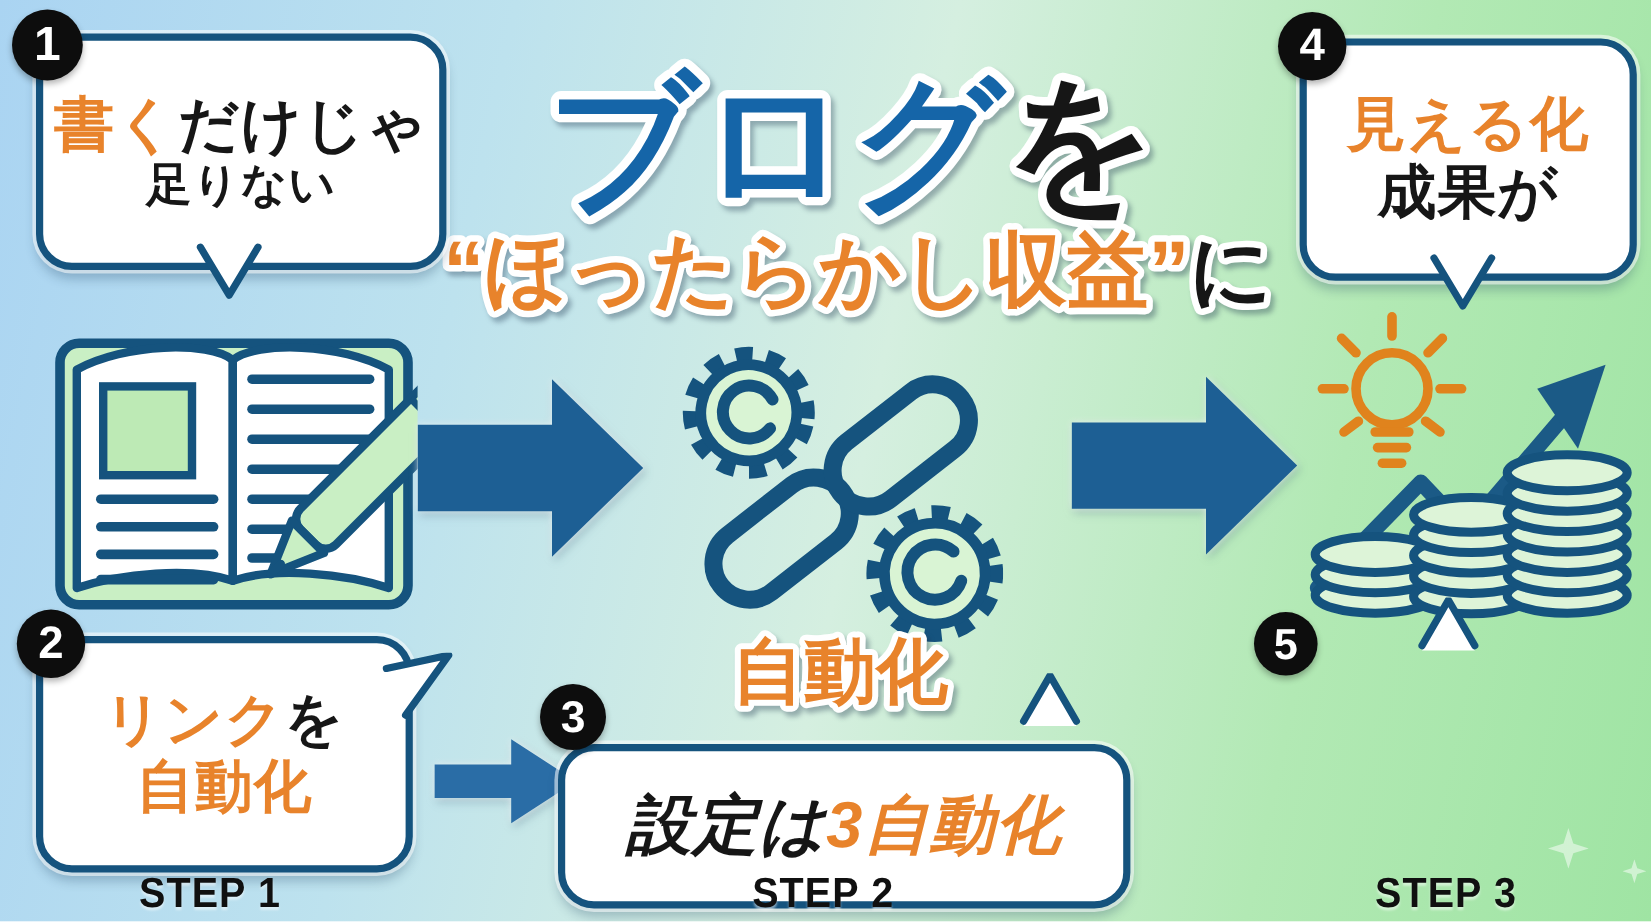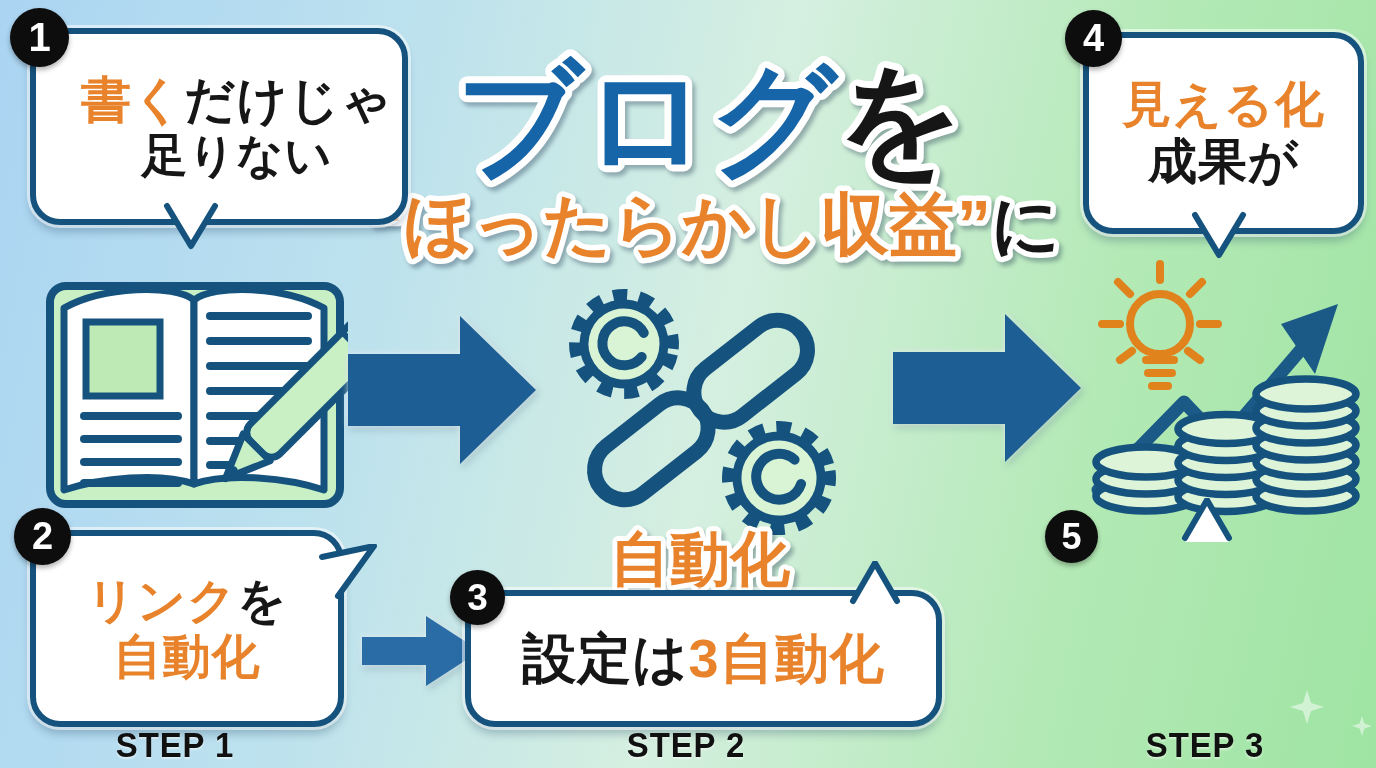--- a/index.html
+++ b/index.html
@@ -142,23 +142,23 @@
   <svg class="flow-arrow" style="left:362px;top:614px;" width="120" height="74" viewBox="0 0 120 74">
     <polygon points="0,23 64,23 64,2 118,37 64,72 64,51 0,51" fill="#2a6da6"></polygon>
   </svg>
 
   <svg class="titleSvg" style="left:565px;top:516px;" width="270" height="84" viewBox="0 0 270 84">
     <text x="135" y="64" text-anchor="middle" font-size="60" paint-order="stroke" stroke="#ffffff" stroke-width="10" stroke-linejoin="round">
       <tspan fill="#e8832b">自動化</tspan>
     </text>
   </svg>
 
-  <div class="bubble" style="left:30px;top:28px;width:330px;height:185px;padding-left:36px;">
+  <div class="bubble" style="left:30px;top:28px;width:330px;height:185px;">
     <div class="bline" style="font-size:50px;"><span class="t-orange">書く</span><span class="t-black">だけじゃ</span></div>
-    <div class="bline" style="font-size:46px;"><span class="t-black">足りない</span></div>
+    <div class="bline" style="font-size:38px;"><span class="t-black">足りない</span></div>
   </div>
   <svg class="tail" style="left:162px;top:202px;" width="58" height="50">
     <polygon points="5,0 29,44 53,0"></polygon>
       <path d="M5,4 L29,44 L53,4"></path>
   </svg>
   <div class="numchip" style="left:10px;top:8px;width:59px;height:59px;font-size:40px;">
       <span>1</span>
     </div>
 
   <div class="bubble" style="left:1083px;top:32px;width:269px;height:190px;">
@@ -178,21 +178,21 @@
     <div class="bline" style="font-size:48px;"><span class="t-orange">自動化</span></div>
   </div>
   <svg class="tail" style="left:316px;top:544px;" width="62" height="62">
     <polygon points="2,12 58,2 20,56"></polygon>
       <path d="M6,13 L58,2 L22,52"></path>
   </svg>
   <div class="numchip" style="left:14px;top:508px;width:57px;height:57px;font-size:38px;">
       <span>2</span>
     </div>
 
-  <div class="bubble" style="left:465px;top:590px;width:465px;height:125px;">
+  <div class="bubble" style="left:465px;top:620px;width:465px;height:125px;font-style:italic;">
     <div class="bline" style="font-size:54px;"><span class="t-black">設定は</span><span class="t-orange">3自動化</span></div>
   </div>
   <svg class="tail" style="left:848px;top:561px;" width="54" height="46">
     <polygon points="5,44 27,2 49,44"></polygon>
       <path d="M5,40 L27,2 L49,40"></path>
   </svg>
   <div class="numchip" style="left:450px;top:570px;width:55px;height:55px;font-size:37px;">
       <span>3</span>
     </div>
 

